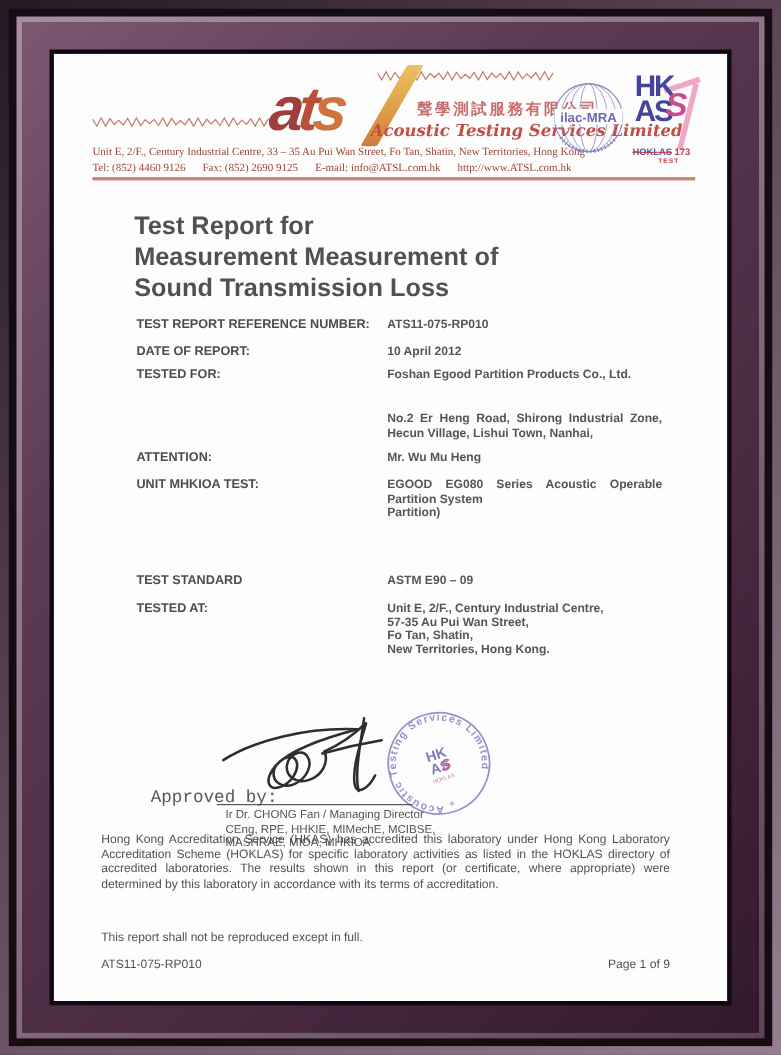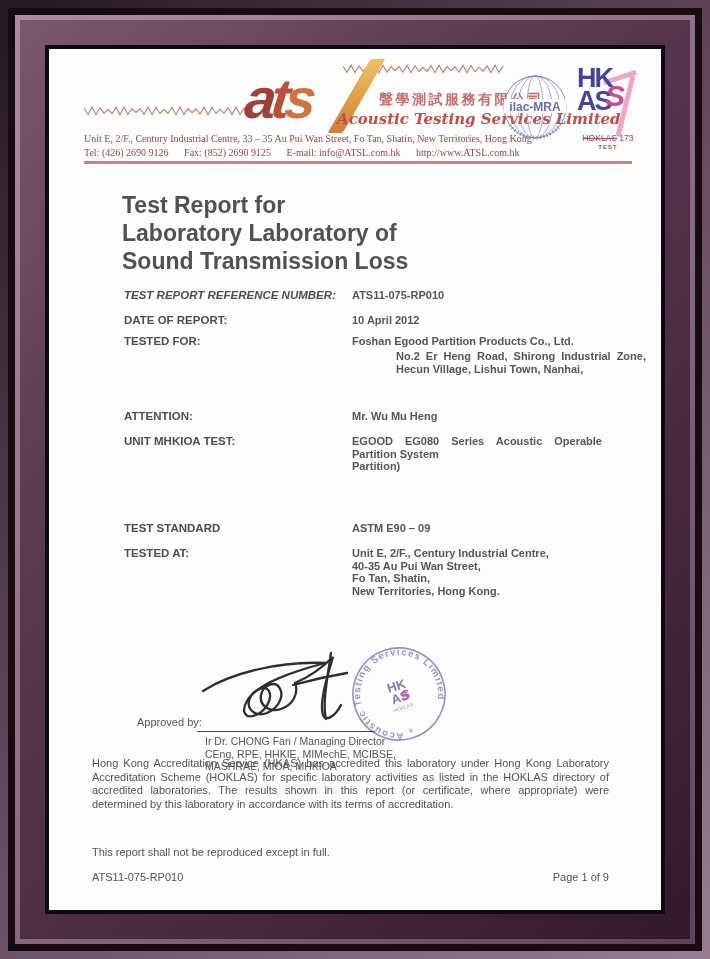--- a/index.html
+++ b/index.html
@@ -41,40 +41,40 @@
   .ilac { left:452px; top:24px; }
   .hkas { left:526px; top:18px; width:70px; height:94px; }
   .hkas-letters { position:absolute; left:2px; top:0; font-weight:bold; font-size:27px;
                   line-height:23px; letter-spacing:-2px; color:#44449c; }
   .hkas-ribbon1 { position:absolute; left:28px; top:8px; width:34px; height:5px;
                   background:#eda8c6; transform:rotate(-18deg); }
   .hkas-ribbon2 { position:absolute; left:48px; top:8px; width:5px; height:62px;
                   background:#eda8c6; transform:rotate(14deg); }
   .hkas-s { position:absolute; left:30px; top:12px; font-style:italic; font-weight:bold;
             font-size:30px; color:#c94b92; }
-  .hoklas { position:absolute; left:0; top:66px; width:66px; text-align:center;
-            font-size:8.5px; font-weight:normal; color:#5555a8; }
+  .hoklas { position:absolute; left:0; top:66px; width:66px; text-align:left;
+            font-size:8.5px; font-weight:bold; color:#5555a8; }
   .hoklas .strike { text-decoration:line-through; text-decoration-color:#c04040; }
   .hoklas .num { color:#c04040; }
   .hoklas-sub { position:absolute; left:0; top:77px; width:66px; text-align:center;
                 font-size:6px; font-weight:bold; color:#c04040; letter-spacing:1px; }
 
   
   .title { left:73px; top:142px; font-size:23px; font-weight:bold; color:#525056;
            line-height:28px; }
 
   
   .label { position:absolute; left:75px; width:225px; font-size:11.5px; font-weight:bold;
            color:#4e4c50; }
   .value { position:absolute; left:303px; width:250px; font-size:11px; font-weight:bold;
            color:#56545a; line-height:12.5px; }
   .jline { text-align:justify; text-align-last:justify; }
 
   
-  .approved-label { left:88px; top:667px; font-size:11px; color:#57555a; }
+  .approved-label { left:88px; top:667px; font-size:16px; color:#57555a;font-family:Liberation Mono, monospace; }
   .sig-svg { left:146px; top:598px; }
   .sig-line { left:148px; top:682px; width:178px; border-bottom:1.6px solid #4a484c; }
   .name-block { left:156px; top:686px; font-size:10.5px; line-height:12.5px; color:#56545a; }
   .stamp { left:300px; top:595px; opacity:0.88; }
 
   
   .accred { left:43px; top:708px; width:517px; font-size:11px; line-height:13.5px;
             color:#535156; text-align:justify; }
   .repro { left:43px; top:797px; font-size:11px; color:#535156; }
   .bottom-row { left:43px; top:822px; width:517px; display:flex;
@@ -98,21 +98,21 @@
       </svg>
 
       <div class="abs atsl-letters"><span class="l-a">a</span><span class="l-t">t</span><span class="l-s">s</span></div>
       <div class="abs atsl-slash"></div>
 
       <div class="abs cn-name">聲學測試服務有限公司</div>
       <div class="abs en-name">Acoustic Testing Services Limited</div>
 
       <div class="abs hdr-addr">Unit E, 2/F., Century Industrial Centre, 33 – 35 Au Pui Wan Street, Fo Tan, Shatin, New Territories, Hong Kong</div>
       <div class="abs hdr-contact">
-        <span>Tel: (426) 2690 9126</span>
+        <span>Tel: (852) 4460 9126</span>
         <span>Fax: (852) 2690 9125</span>
         <span>E-mail: info@ATSL.com.hk</span>
         <span>http://www.ATSL.com.hk</span>
       </div>
       <div class="abs hdr-rule"></div>
 
       <svg class="abs ilac" width="68" height="70" viewBox="0 0 68 70">
         <g stroke="#8585bd" fill="none" stroke-width="1">
           <circle cx="34" cy="34" r="31"></circle>
           <ellipse cx="34" cy="34" rx="8" ry="31" stroke-width="0.7"></ellipse>
@@ -131,54 +131,54 @@
           <div>HK</div>
           <div>AS</div>
         </div>
         <span class="hkas-s">S</span>
         <div class="hoklas"><span class="strike">HOKLAS</span> <span class="num">173</span></div>
         <div class="hoklas-sub">TEST</div>
       </div>
 
       <div class="abs title">
         <div>Test Report for</div>
-        <div>Laboratory Laboratory of</div>
+        <div>Measurement Measurement of</div>
         <div>Sound Transmission Loss</div>
       </div>
 
-      <div class="label" style="top:240px;font-style:italic;">TEST REPORT REFERENCE NUMBER:</div>
+      <div class="label" style="top:240px;">TEST REPORT REFERENCE NUMBER:</div>
       <div class="value" style="top:240px;">ATS11-075-RP010</div>
 
       <div class="label" style="top:265px;">DATE OF REPORT:</div>
       <div class="value" style="top:265px;">10 April 2012</div>
 
       <div class="label" style="top:286px;">TESTED FOR:</div>
       <div class="value" style="top:286px;">Foshan Egood Partition Products Co., Ltd.</div>
-      <div class="value" style="top:301px;margin-left:44px;">
+      <div class="value" style="top:326px;">
         <div class="jline">No.2 Er Heng Road, Shirong Industrial Zone,</div>
         <div>Hecun Village, Lishui Town, Nanhai,</div>
       </div>
 
       <div class="label" style="top:361px;">ATTENTION:</div>
       <div class="value" style="top:361px;">Mr. Wu Mu Heng</div>
 
       <div class="label" style="top:386px;">UNIT MHKIOA TEST:</div>
       <div class="value" style="top:386px;">
         <div class="jline">EGOOD EG080 Series Acoustic Operable</div>
         <div>Partition System</div>
         <div>Partition)</div>
       </div>
 
       <div class="label" style="top:473px;">TEST STANDARD</div>
       <div class="value" style="top:473px;">ASTM E90 – 09</div>
 
       <div class="label" style="top:498px;">TESTED AT:</div>
       <div class="value" style="top:498px;">
         <div>Unit E, 2/F., Century Industrial Centre,</div>
-        <div>40-35 Au Pui Wan Street,</div>
+        <div>57-35 Au Pui Wan Street,</div>
         <div>Fo Tan, Shatin,</div>
         <div>New Territories, Hong Kong.</div>
       </div>
 
       <svg class="abs sig-svg" width="240" height="90" viewBox="0 0 240 90">
         <g stroke="#2e2d31" stroke-width="2.3" fill="none" stroke-linecap="round">
           <path d="M8,44 C36,26 84,14 130,16"></path>
           <path d="M130,16 C100,24 62,36 52,54 C46,64 50,71 58,69 C70,66 78,52 74,44
                    C70,37 56,44 54,54 C52,64 62,70 72,66 C84,61 90,48 84,40
                    C80,34 68,38 66,48 C64,58 74,66 86,62 C98,58 104,46 100,36"></path>

